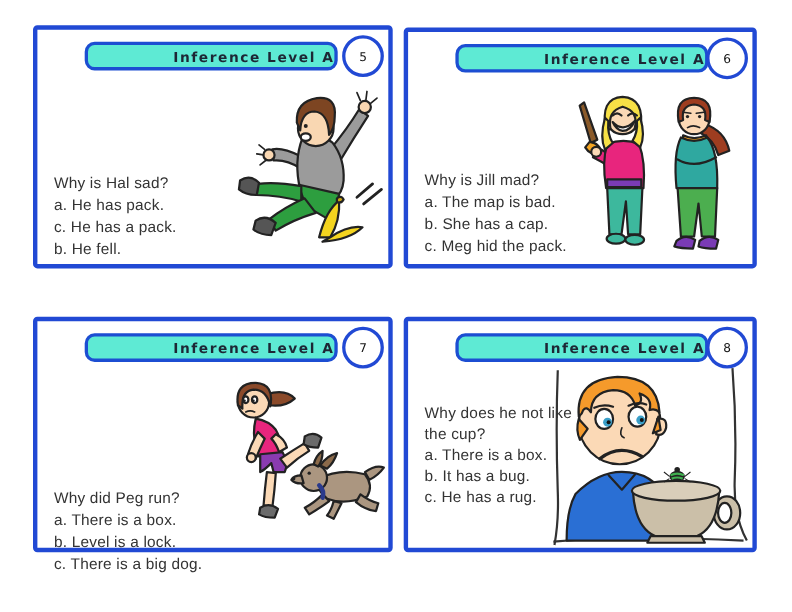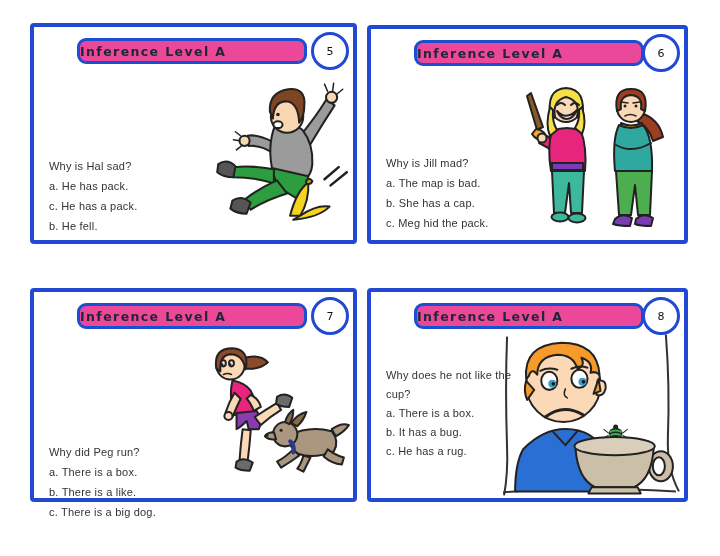--- a/index.html
+++ b/index.html
@@ -8,32 +8,32 @@
   .page { position:relative; width:720px; height:556px; background:#fff; overflow:hidden; }
 
   .card { position:absolute; background:#fff; border:4px solid #2149d4; border-radius:4px; }
   #card5 { left:30px;  top:23px;  width:327px; height:221px; }
   #card6 { left:367px; top:25px;  width:321px; height:219px; }
   #card7 { left:30px;  top:288px; width:327px; height:214px; }
   #card8 { left:367px; top:288px; width:321px; height:214px; }
 
   .card-header {
     position:absolute; left:43px; top:11px; width:230px; height:26px;
-    background:#ec4899; border:3px solid #1c4ed2; border-radius:9px;
-    display:flex; align-items:center; justify-content:flex-start;
+    background:#5eead4; border:3px solid #1c4ed2; border-radius:9px;
+    display:flex; align-items:center; justify-content:flex-end;
     font-family:"DejaVu Sans", sans-serif; font-weight:bold; font-size:12.5px;
     letter-spacing:1.4px; color:#1d2735;
   }
   .badge {
     position:absolute; top:5px; right:4px; width:38px; height:38px;
     background:#fff; border:3px solid #2149d4; border-radius:50%;
     display:flex; align-items:center; justify-content:center;
     font-family:"DejaVu Sans", sans-serif; font-size:11px; color:#111;
   }
-  .qa { position:absolute; left:15px; font-size:11px; line-height:20px; color:#333; letter-spacing:0.2px; }
+  .qa { position:absolute; left:15px; font-size:14px; line-height:20px; color:#333; letter-spacing:0.2px; }
   #card5 .qa { top:129px; }
   #card6 .qa { top:124px; }
   #card7 .qa { top:128px;margin-top:22px; }
   #card8 .qa { top:74px; line-height:19px; }
   #card8 .qtext { max-width:138px; }
 
   .illus { position:absolute; }
   #card5 .illus { left:172px; top:44px; width:152px; height:167px; }
   #card6 .illus { left:147px; top:50px; width:157px; height:162px; }
   #card7 .illus { left:158px; top:44px; width:162px; height:162px; }
@@ -141,21 +141,21 @@
   <div class="card" id="card7">
     <div class="card-header">
       <span>Inference Level A</span>
     </div>
     <div class="badge">
       <span>7</span>
     </div>
     <div class="qa">
       <div class="qtext">Why did Peg run?</div>
       <div>a. There is a box.</div>
-      <div>b. There is a like.</div>
+      <div>b. Level is a lock.</div>
       <div>c. There is a big dog.</div>
     </div>
     <svg class="illus" viewBox="0 0 160 160">
       <g class="ln">
         <path d="M50,22 Q67,17 75,26 Q66,34 52,32 Z" fill="#8b4a2a"></path>
         <circle cx="38" cy="29" r="14" fill="#fbd9b6"></circle>
         <path d="M24,32 Q21,12 40,12 Q57,13 53,33 Q50,18 38,18 Q27,19 28,35 Z" fill="#8b4a2a"></path>
         <ellipse cx="31" cy="27" rx="2.4" ry="3" fill="#fff"></ellipse>
         <ellipse cx="39" cy="27" rx="2.4" ry="3" fill="#fff"></ellipse>
         <circle cx="30" cy="28" r="1.1" fill="#222" stroke="none"></circle>

